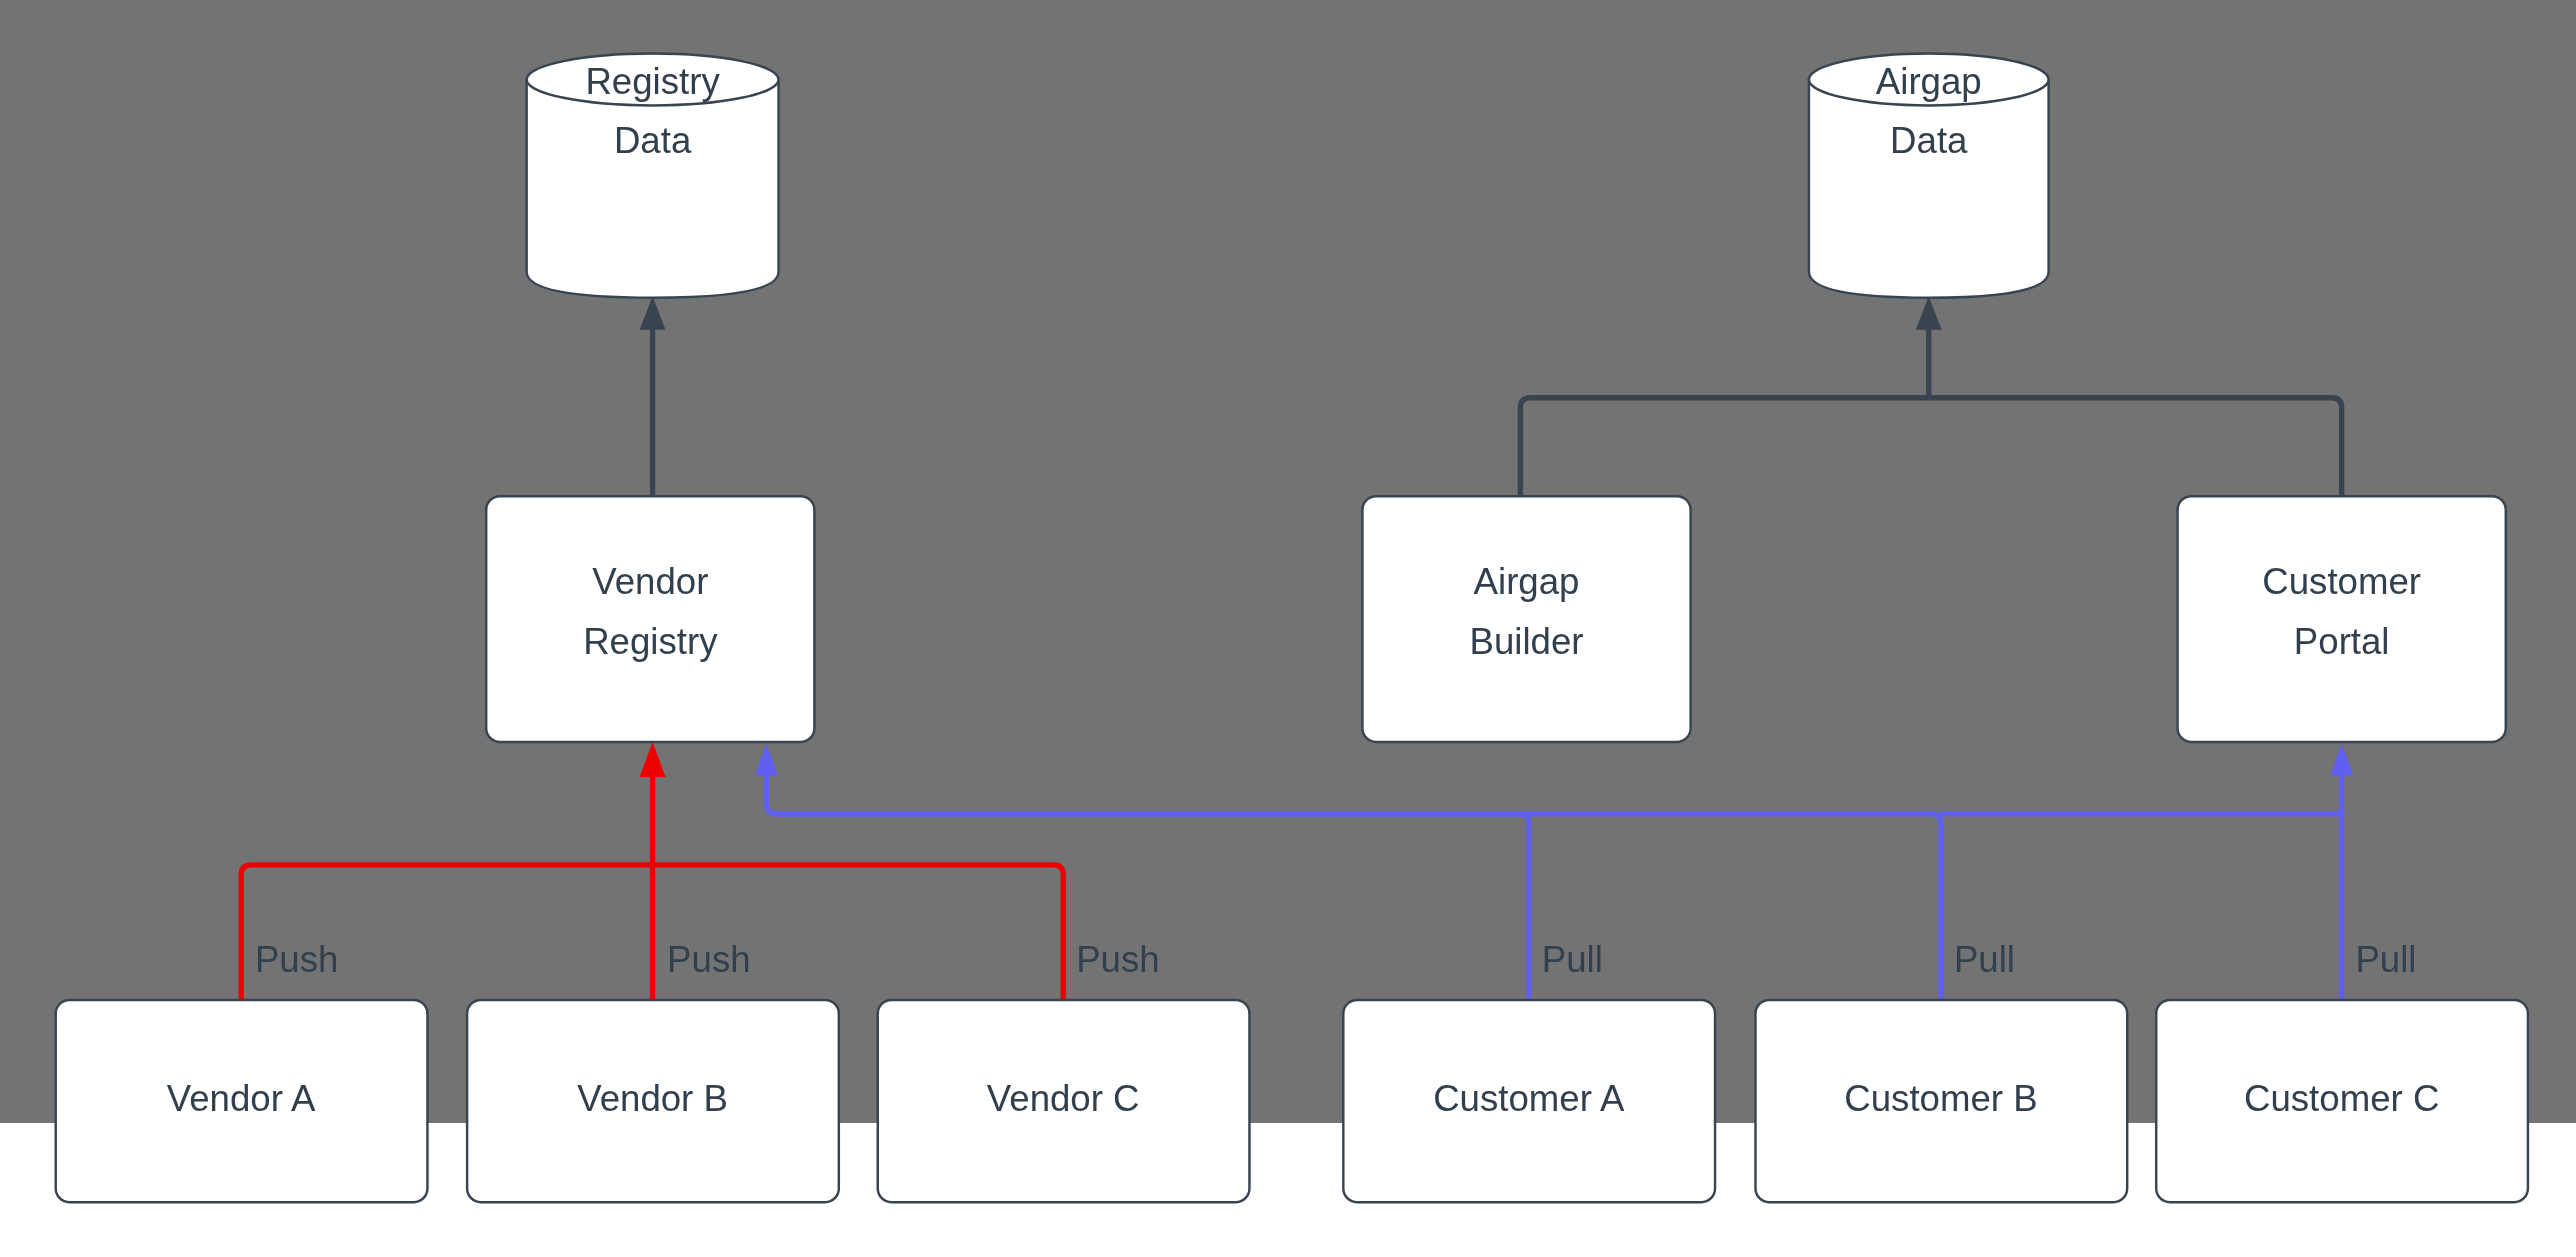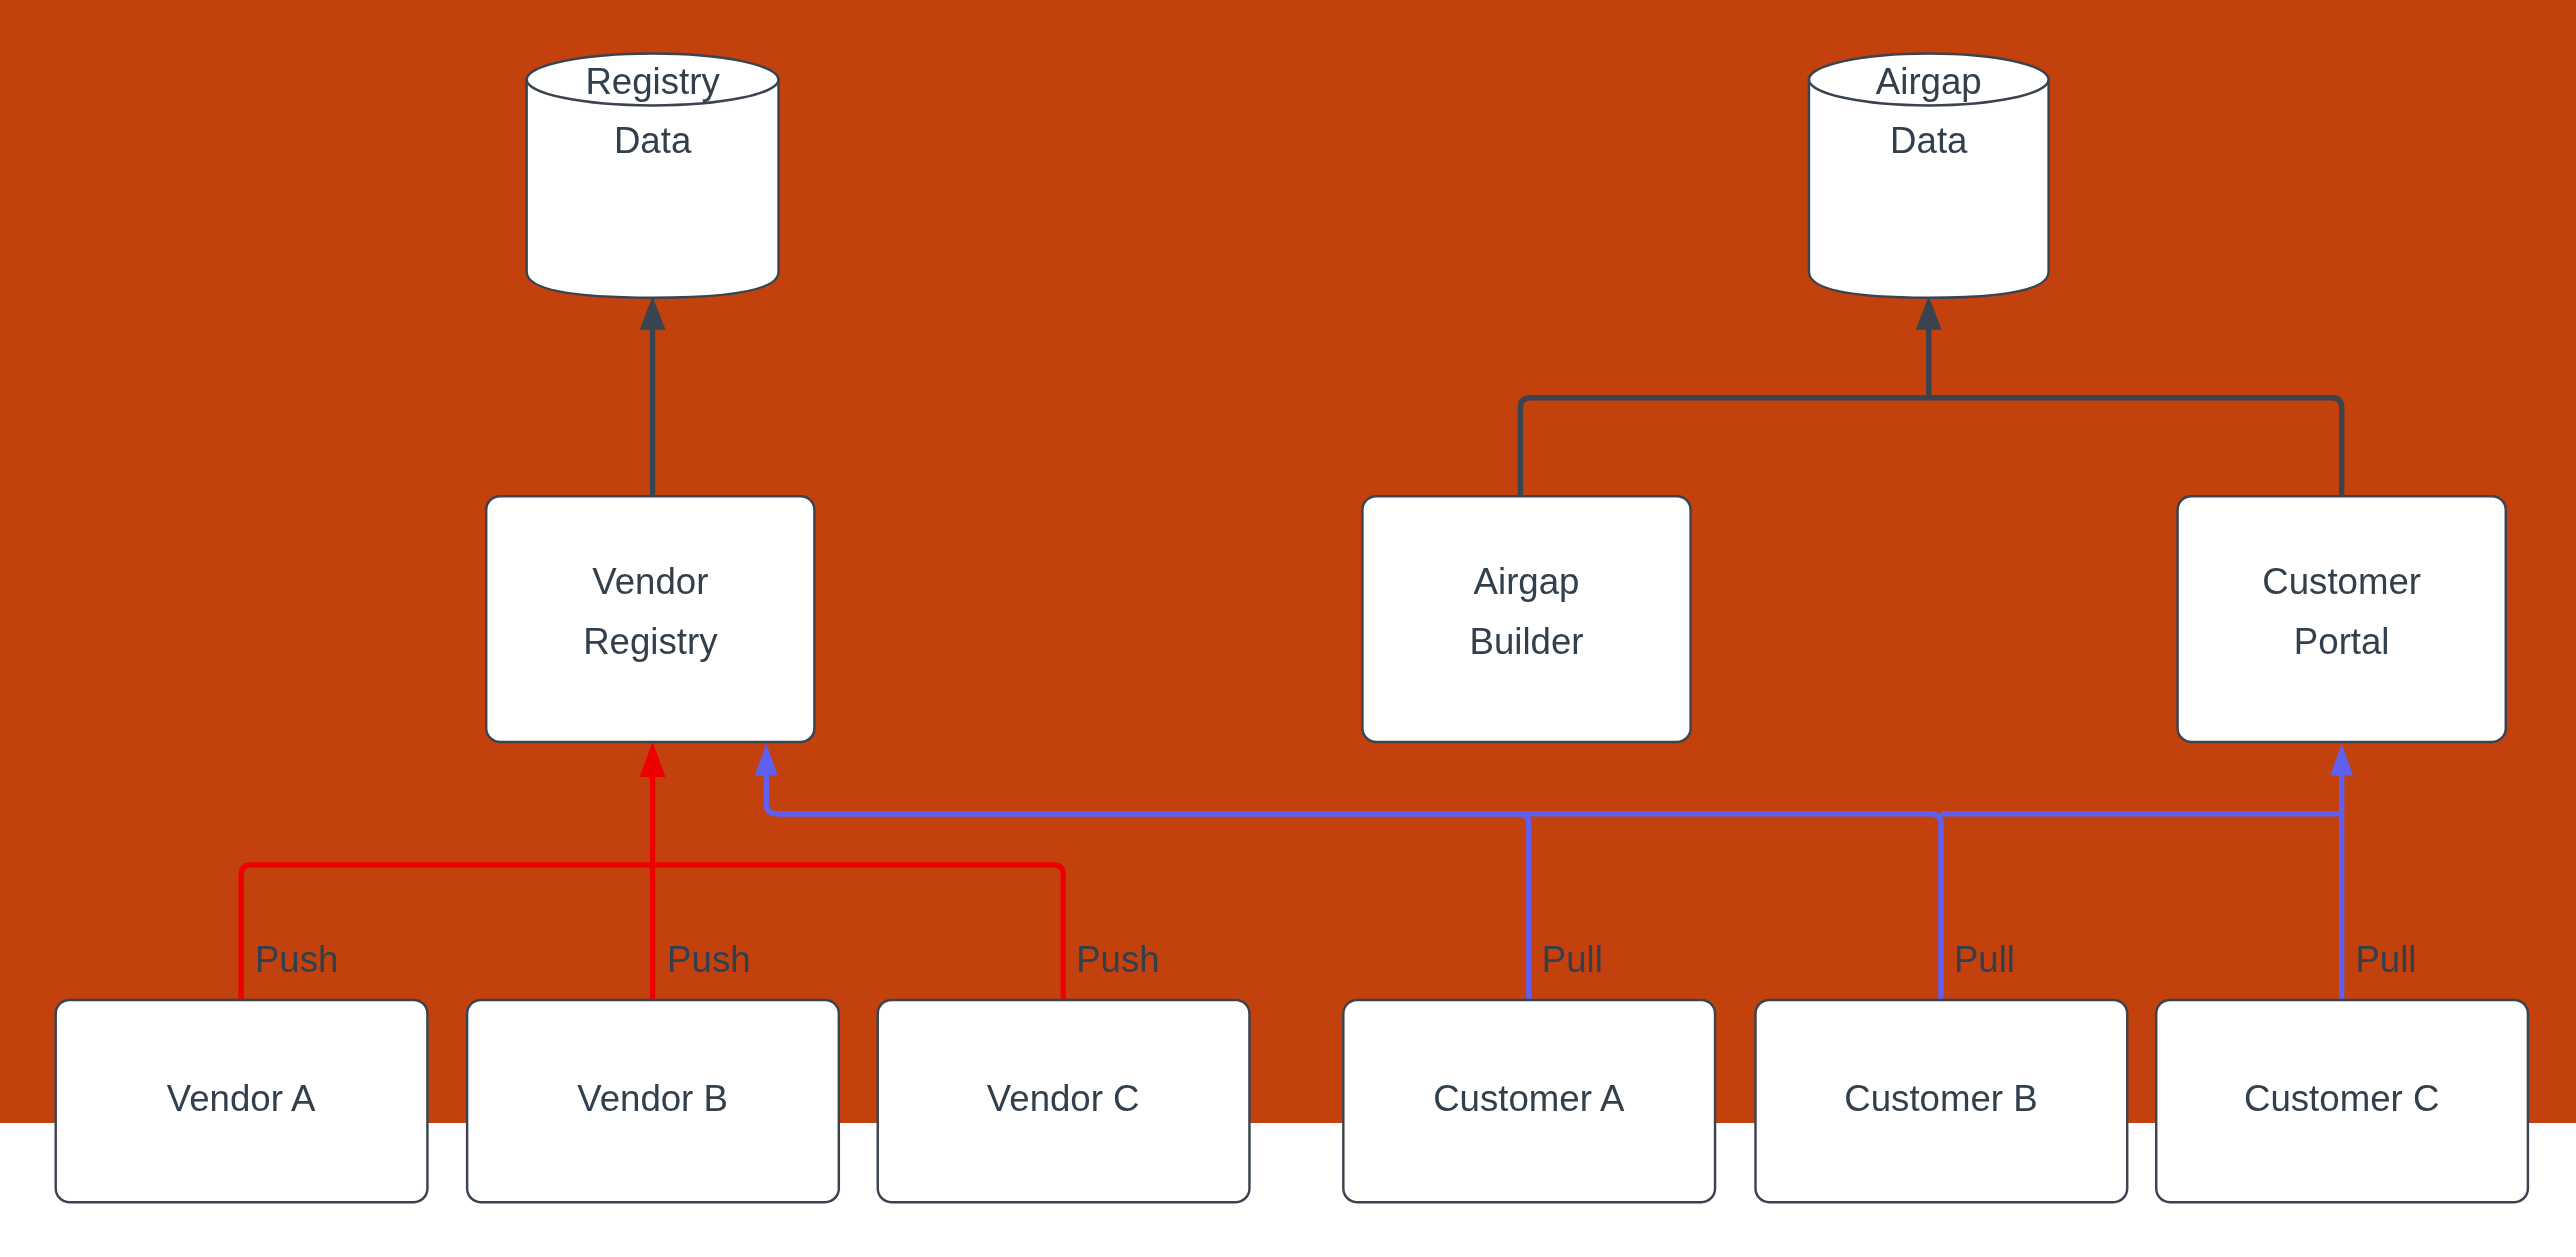--- a/index.html
+++ b/index.html
@@ -10,21 +10,21 @@
   body {
     width: 2576px;
     height: 1258px;
     font-family: "Liberation Sans", sans-serif;
     overflow: hidden;
   }
   #diagram-root {
     position: relative;
     width: 2576px;
     height: 1123px;
-    background: #c2410c;
+    background: #737373;
   }
   svg.canvas {
     display: block;
     width: 2576px;
     height: 1258px;
   }
   .node-shape {
     fill: #ffffff;
     stroke: #3a4350;
     stroke-width: 3.2;

